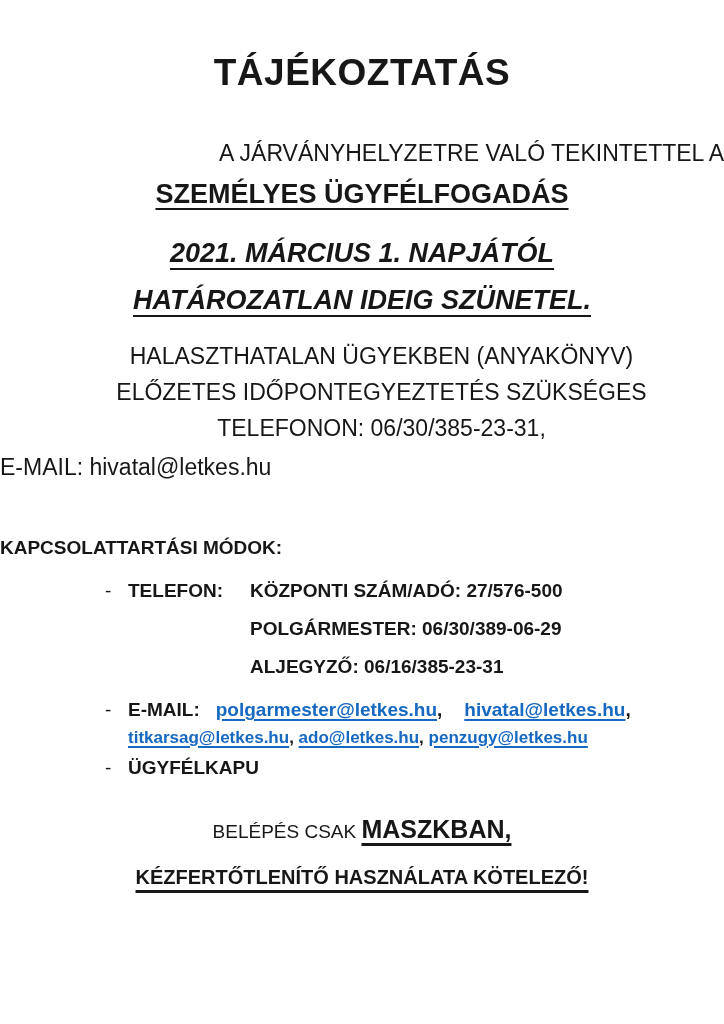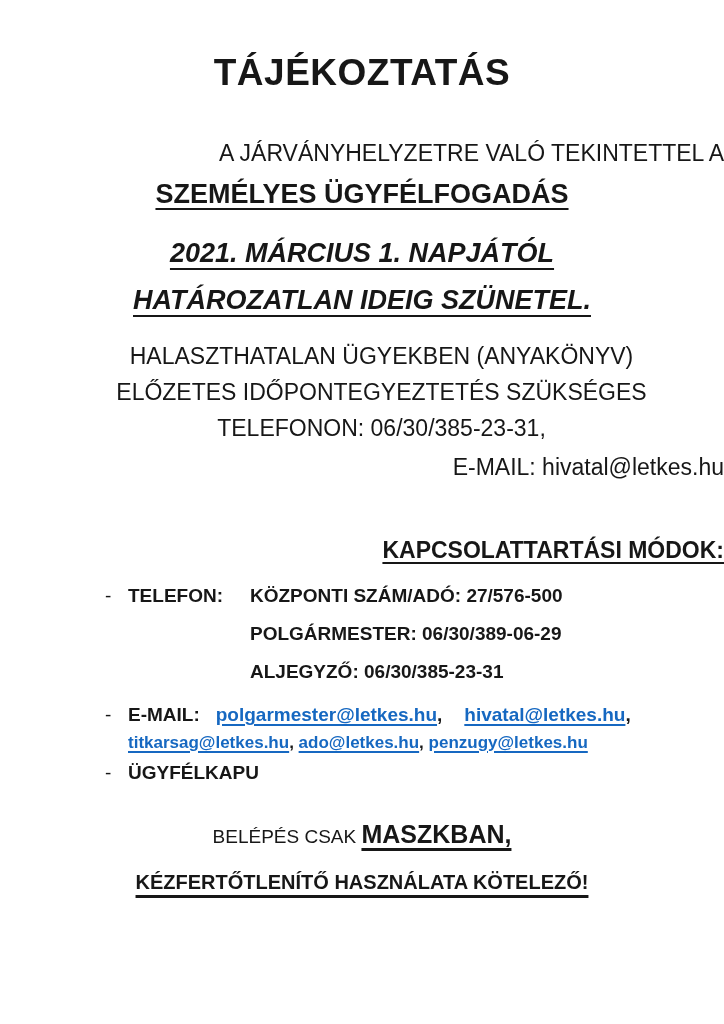--- a/index.html
+++ b/index.html
@@ -49,30 +49,29 @@
   }
   .urgent { margin-top:14px;margin-left:39px; }
   .urgent-line {
     text-align:center;
     font-size:23px;
     line-height:36px;
     font-weight:400;
   }
   .email-contact {
     margin-top:8px;
-    text-align:right;
+    text-align:left;
     font-size:23px;
     font-weight:400;
   }
   .contact-heading {
     margin-top:56px;
-    text-align:right;
-    font-size:23px;
+    text-align:left;
+    font-size:19px;
     font-weight:700;
-    text-decoration:underline;
     text-decoration-thickness:2px;
     text-underline-offset:4px;
   }
   .contact-list {
     margin:21px 40px 0 105px;
     font-size:19px;
     font-weight:700;
   }
   .row { display:flex; align-items:baseline; }
   .dash { width:23px; flex:0 0 23px; font-weight:400; }
@@ -145,21 +144,21 @@
   <p class="contact-heading">KAPCSOLATTARTÁSI MÓDOK:</p>
 
   <div class="contact-list">
 
     <div class="row row-telefon">
       <span class="dash">-</span>
       <span class="tel-label">TELEFON:</span>
       <span>KÖZPONTI SZÁM/ADÓ: 27/576-500</span>
     </div>
     <div class="phone-sub">POLGÁRMESTER: 06/30/389-06-29</div>
-    <div class="phone-sub">ALJEGYZŐ: 06/30/385-23-31</div>
+    <div class="phone-sub">ALJEGYZŐ: 06/16/385-23-31</div>
 
     <div class="row row-email">
       <span class="dash">-</span>
       <div class="email-content">
         <div>
           <span class="email-label">E-MAIL:</span><span class="link">polgarmester@letkes.hu</span><span>,</span><span class="link link-gap">hivatal@letkes.hu</span><span>,</span>
         </div>
         <div class="email-line2">
           <span class="link">titkarsag@letkes.hu</span><span>,</span>
           <span class="link">ado@letkes.hu</span><span>,</span>

